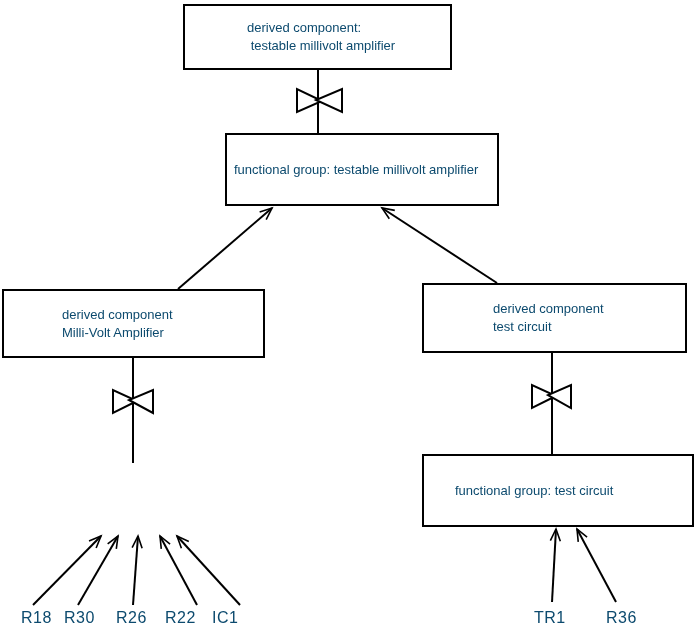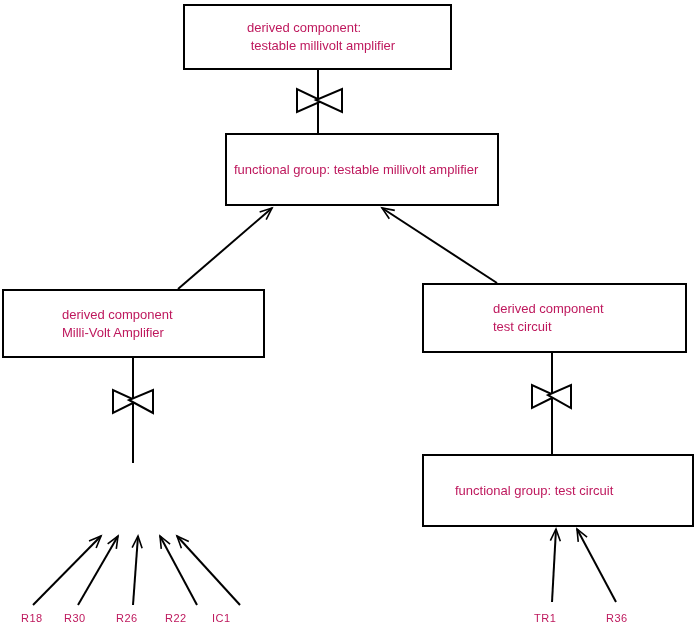--- a/index.html
+++ b/index.html
@@ -6,21 +6,21 @@
     margin: 0;
     padding: 0;
     background: #ffffff;
   }
   .canvas {
     position: relative;
     width: 698px;
     height: 631px;
     background: #ffffff;
     font-family: "Liberation Sans", sans-serif;
-    color: #be185d;
+    color: #0c4a6e;
     overflow: hidden;
   }
   .wires {
     position: absolute;
     left: 0;
     top: 0;
     width: 698px;
     height: 631px;
   }
   .node {
@@ -40,21 +40,21 @@
   
   .b-top-derived      { left:183px; top:4px;   width:269px; height:66px; padding-left:62px; }
   .b-top-functional   { left:183px; top:133px; width:274px; height:73px; padding-left:7px;margin-left:42px;  }
   .b-left-derived     { left:2px;   top:289px; width:263px; height:69px; padding-left:58px; }
   .b-right-derived    { left:422px; top:283px; width:265px; height:70px; padding-left:69px; }
   .b-left-functional  { left:4px;   top:463px; width:273px; height:70px; padding-left:31px; }
   .b-right-functional { left:422px; top:454px; width:272px; height:73px; padding-left:31px; }
   .ref-label {
     position: absolute;
     top: 609px;
-    font-size: 11px;
+    font-size: 16px;
     line-height: 18px;
     letter-spacing: 0.5px;
   }
   .r-0 { left: 21px; }
   .r-1 { left: 64px; }
   .r-2 { left: 116px; }
   .r-3 { left: 165px; }
   .r-4 { left: 212px; }
   .r-5 { left: 534px; }
   .r-6 { left: 606px; }

